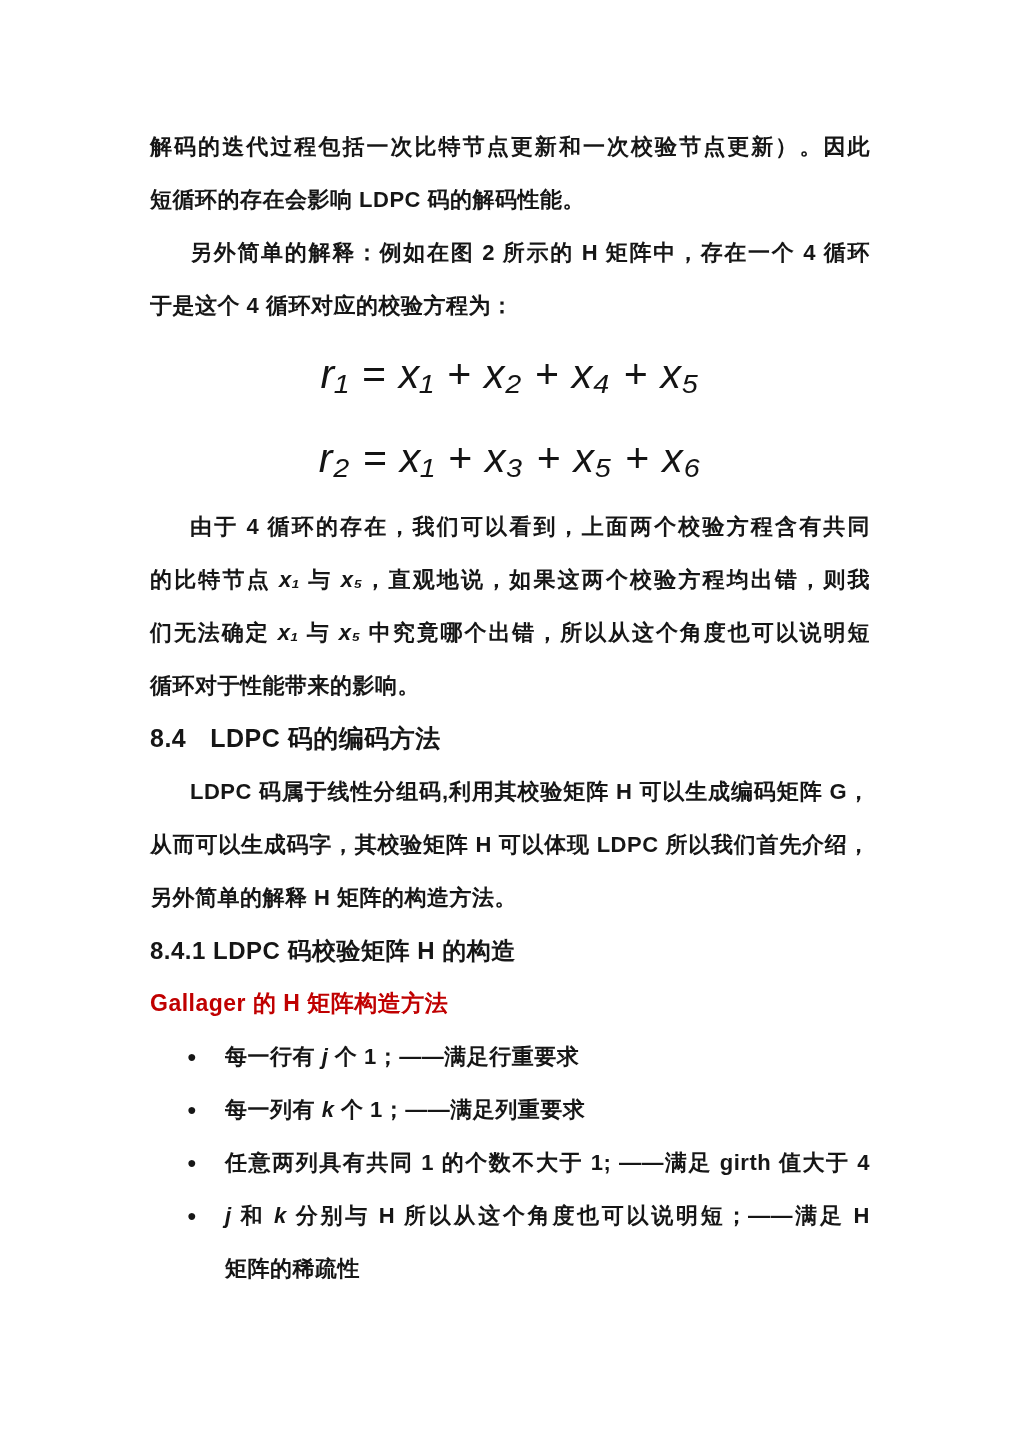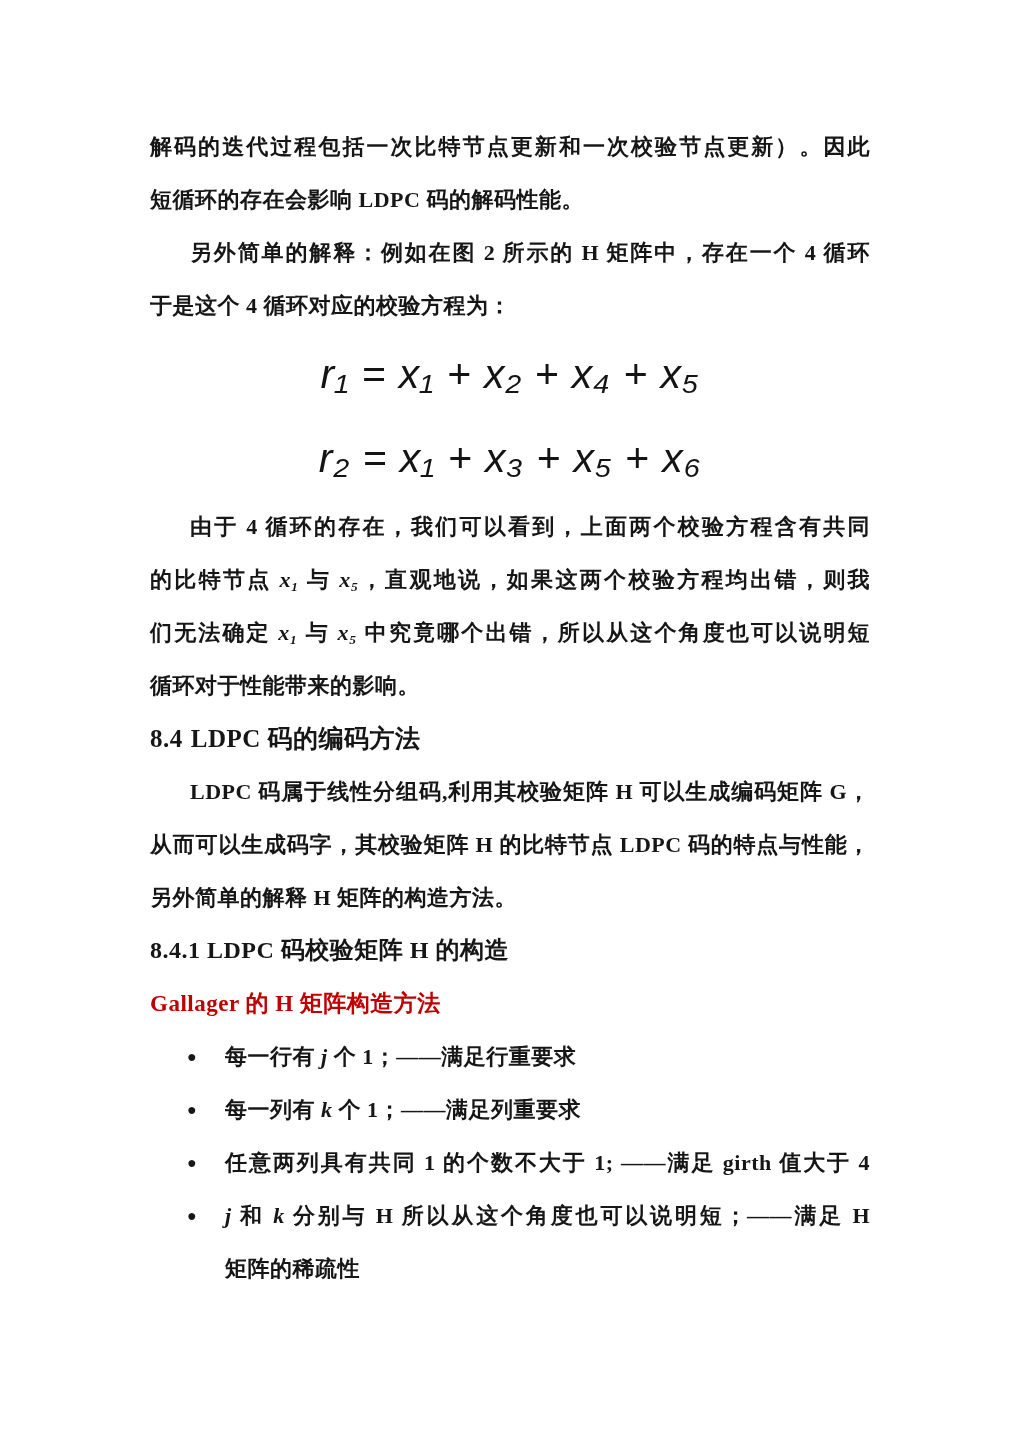--- a/index.html
+++ b/index.html
@@ -12,21 +12,20 @@
   }
   .page { position: relative; width: 1019px; height: 1440px; background: #ffffff; }
   .content { position: absolute; left: 150px; top: 120px; width: 720px; }
 
   .line {
     font-size: 22px;
     font-weight: 700;
     line-height: 53px;
     white-space: nowrap;
     letter-spacing: 0.5px;
-    font-family: Liberation Serif, serif;
   }
   .justify {
     white-space: normal;
     text-align: justify;
     text-align-last: justify;
     text-justify: inter-ideograph;
   }
   .indent { padding-left: 40px; }
   .iv { font-style: italic; }
 
@@ -37,21 +36,21 @@
     justify-content: center;
     font-family: Liberation Sans, sans-serif;
     font-style: italic;
     font-weight: 400;
     font-size: 41px;
     color: #141414;
     letter-spacing: 1px;
   }
 
   .h1 { font-size: 25px; }
-  .h1 .hnum { margin-right: 8px; }
+  .h1 .hnum { margin-right: 24px; }
   .h2 { font-size: 24px; }
   .h3 { font-size: 23px; color: #c00000; }
 
   .bullet { display: flex; }
   .b-marker {
     flex: 0 0 38px;
     margin-left: 37px;
     font-size: 16px;
     line-height: 53px;
   }
@@ -77,21 +76,21 @@
     </div>
 
     <div class="line justify indent">由于 4 循环的存在，我们可以看到，上面两个校验方程含有共同</div>
     <div class="line justify"><span>的比特节点 </span><span class="iv">x₁</span><span> 与 </span><span class="iv">x₅</span><span>，直观地说，如果这两个校验方程均出错，则我</span></div>
     <div class="line justify"><span>们无法确定 </span><span class="iv">x₁</span><span> 与 </span><span class="iv">x₅</span><span> 中究竟哪个出错，所以从这个角度也可以说明短</span></div>
     <div class="line">循环对于性能带来的影响。</div>
 
     <div class="line h1"><span class="hnum">8.4</span><span>LDPC 码的编码方法</span></div>
 
     <div class="line justify indent">LDPC 码属于线性分组码,利用其校验矩阵 H 可以生成编码矩阵 G，</div>
-    <div class="line justify">从而可以生成码字，其校验矩阵 H 的比特节点 LDPC 码的特点与性能，</div>
+    <div class="line justify">从而可以生成码字，其校验矩阵 H 可以体现 LDPC 所以我们首先介绍，</div>
     <div class="line">另外简单的解释 H 矩阵的构造方法。</div>
 
     <div class="line h2">8.4.1 LDPC 码校验矩阵 H 的构造</div>
 
     <div class="line h3">Gallager 的 H 矩阵构造方法</div>
 
     <div class="line bullet">
       <span class="b-marker">●</span>
       <span class="b-text"><span>每一行有 </span><span class="iv">j</span><span> 个 1；——满足行重要求</span></span>
     </div>

